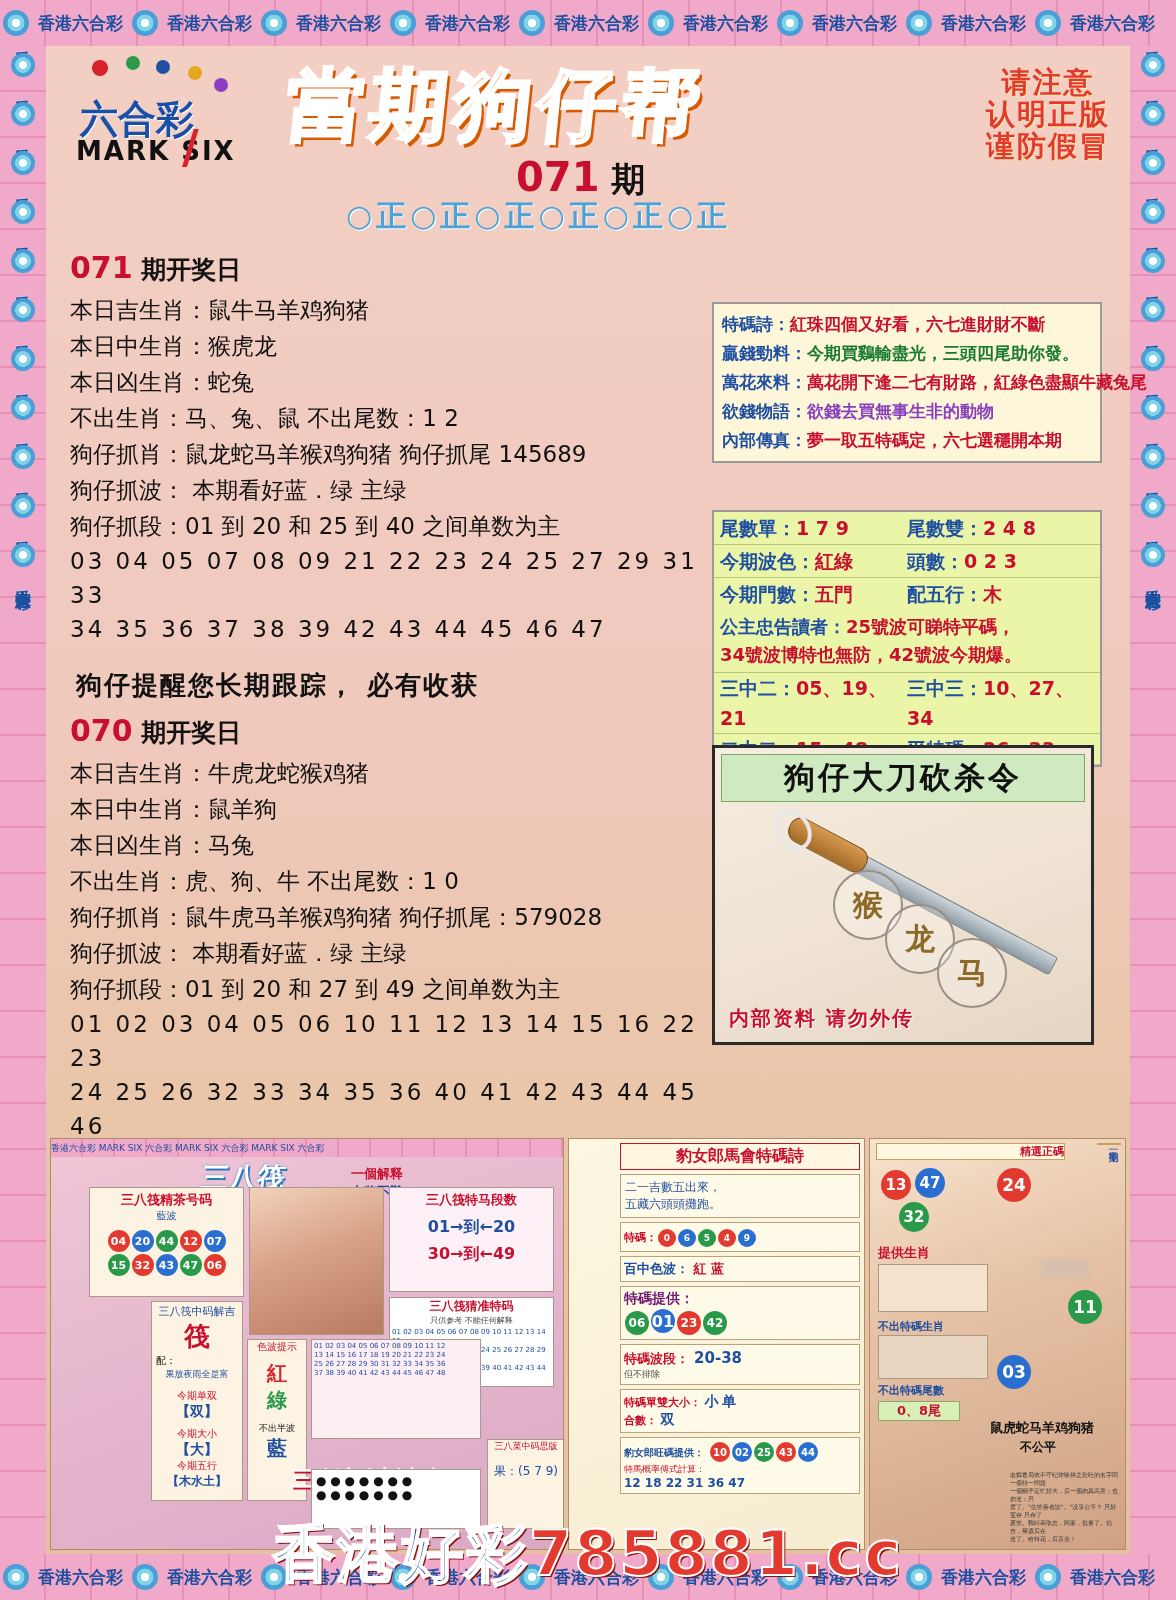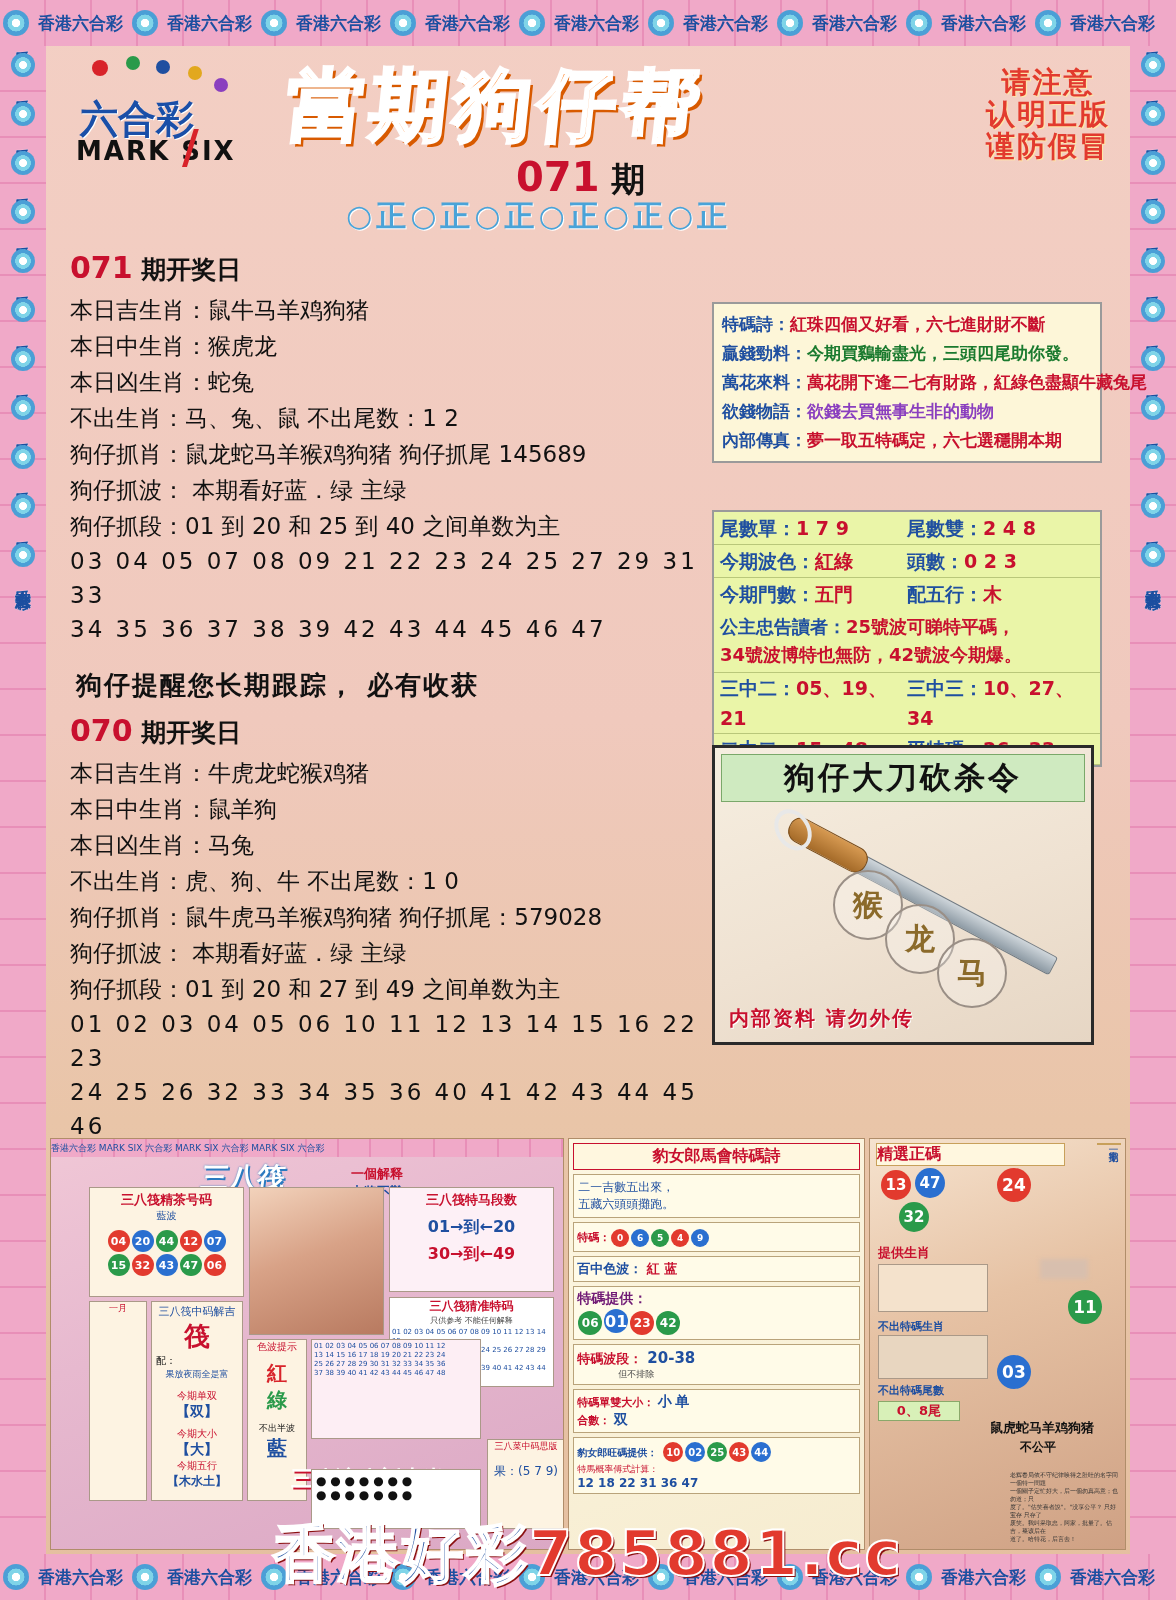--- a/index.html
+++ b/index.html
@@ -192,21 +192,21 @@
 
   
   .thumbs{
     position:absolute;left:46px;right:46px;bottom:46px;height:420px;
     display:flex;gap:4px;padding:4px;box-sizing:border-box;
   }
   .thumb{
     position:relative;overflow:hidden;border:1px solid #b08d6a;box-sizing:border-box;
   }
   .t1{width:520px;background:linear-gradient(160deg,#f0c7d6,#e7b9cf 40%,#dba8c4);}
-  .t2{width:300px;background:linear-gradient(160deg,#fdf7e2,#f6ecd0);}
+  .t2{width:300px;background:linear-gradient(160deg,#fdf7e2,#f6ecd0);padding-left:47px;}
   .t3{width:260px;background:linear-gradient(160deg,#f8efe0,#efe1cc);}
 
   .t-topbar{
     height:18px;background:repeating-linear-gradient(90deg,#f0a9c8 0 30px,#e88fb8 30px 32px);
     font-size:9px;color:#1c4fa0;display:flex;align-items:center;overflow:hidden;white-space:nowrap;
   }
   .mini{
     position:absolute;border:1px solid #a98;box-sizing:border-box;background:#fff;
   }
   .ball{
@@ -490,23 +490,20 @@
         <div style="font-size:12px;font-weight:bold;color:#c8102e;text-align:center;">三八筏猜准特码</div>
         <div style="font-size:8px;text-align:center;color:#444;">只供参考 不能任何解释</div>
         <div class="small" style="padding:2px;font-size:7px;line-height:9px;color:#1f4fa0;">
           01 02 03 04 05 06 07 08 09 10 11 12 13 14 15<br>
           16 17 18 19 20 21 22 23 24 25 26 27 28 29 30<br>
           31 32 33 34 35 36 37 38 39 40 41 42 43 44 45<br>
           46 47 48 49
         </div>
       </div>
 
-      <div class="mini" style="left:38px;top:162px;width:58px;height:200px;background:#fdf3e2;">
-        <div style="font-size:9px;text-align:center;color:#c8102e;">一月</div>
-      </div>
 
       <div class="mini" style="left:100px;top:162px;width:92px;height:200px;background:#fdf3e2;">
         <div style="font-size:11px;text-align:center;color:#1f4fa0;margin-top:2px;">三八筏中码解吉</div>
         <div style="font-size:26px;text-align:center;color:#c8102e;font-weight:bold;">筏</div>
         <div style="font-size:10px;padding-left:4px;color:#111;">配：</div>
         <div style="font-size:9px;text-align:center;color:#1f4fa0;">果放夜雨全是富</div>
         <div style="font-size:10px;text-align:center;color:#c8102e;margin-top:8px;">今期单双</div>
         <div style="font-size:14px;text-align:center;color:#1f4fa0;font-weight:bold;">【双】</div>
         <div style="font-size:10px;text-align:center;color:#c8102e;margin-top:6px;">今期大小</div>
         <div style="font-size:14px;text-align:center;color:#1f4fa0;font-weight:bold;">【大】</div>
@@ -564,21 +561,21 @@
       </div>
 
       <div style="margin:4px;border:1px solid #b9a37a;background:#fffbe8;padding:3px;">
         <div style="font-size:14px;color:#701a75;font-weight:bold;">特碼提供：</div>
         <div id="p2offer"><span class="ball green" style="width: 24px; height: 24px; font-size: 12px;">06</span><span class="ball blue" style="width: 24px; height: 24px; font-size: 16px;">01</span><span class="ball red" style="width: 24px; height: 24px; font-size: 12px;">23</span><span class="ball green" style="width: 24px; height: 24px; font-size: 12px;">42</span></div>
       </div>
 
       <div style="margin:4px;border:1px solid #b9a37a;background:#fffbe8;padding:3px;">
         <span style="font-size:13px;color:#c8102e;font-weight:bold;">特碼波段：</span>
         <span style="font-size:15px;color:#1f4fa0;font-weight:bold;">20-38</span>
-        <div style="font-size:9px;color:#444;margin-left:41px;">但不排除</div>
+        <div style="font-size:9px;color:#444;">但不排除</div>
       </div>
 
       <div style="margin:4px;border:1px solid #b9a37a;background:#fffbe8;padding:3px;font-size:11px;">
         <span style="color:#c8102e;font-weight:bold;">特碼單雙大小：</span>
         <span style="color:#1f4fa0;font-weight:bold;font-size:14px;">小</span>
         <span style="color:#1f4fa0;font-weight:bold;font-size:14px;">单</span>
         <div>
           <span style="color:#c8102e;font-weight:bold;">合數：</span>
           <span style="color:#1f4fa0;font-weight:bold;font-size:14px;">双</span>
         </div>
@@ -586,21 +583,21 @@
 
       <div style="margin:4px;border:1px solid #b9a37a;background:#fffbe8;padding:3px;">
         <span style="font-size:10px;color:#1f4fa0;font-weight:bold;">豹女郎旺碼提供：</span>
         <span id="p2foot"><span class="ball red" style="width: 20px; height: 20px; font-size: 10px;">10</span><span class="ball blue" style="width: 20px; height: 20px; font-size: 10px;">02</span><span class="ball green" style="width: 20px; height: 20px; font-size: 10px;">25</span><span class="ball red" style="width: 20px; height: 20px; font-size: 10px;">43</span><span class="ball blue" style="width: 20px; height: 20px; font-size: 10px;">44</span></span>
         <div style="font-size:9px;color:#c8102e;">特馬概率傅式計算：</div>
         <div style="font-size:12px;color:#1f4fa0;font-weight:bold;">12 18 22 31 36 47</div>
       </div>
     </div>
 
     <div class="thumb t3 nude">
-      <div style="position:absolute;left:6px;top:4px;right:60px;text-align:left;font-size:16px;
+      <div style="position:absolute;left:6px;top:4px;right:60px;text-align:right;font-size:11px;
                   font-weight:bold;color:#c8102e;background:#fff7df;border:1px solid #c8a05a;font-family:Liberation Serif, serif;">精選正碼</div>
 
       <div style="position:absolute;right:4px;top:4px;width:22px;font-size:10px;color:#1f4fa0;
                   writing-mode:vertical-rl;background:#fff7df;border:1px solid #c8a05a;text-align:center;">第零七一期</div>
 
       <div class="ball red" style="position:absolute;left:10px;top:30px;width:30px;height:30px;font-size:15px;">13</div>
       <div class="ball blue" style="position:absolute;left:44px;top:28px;width:30px;height:30px;font-size:15px;">47</div>
       <div class="ball green" style="position:absolute;left:28px;top:62px;width:30px;height:30px;font-size:15px;">32</div>
 
       <div style="position:absolute;left:8px;top:105px;font-size:13px;color:#c8102e;font-weight:bold;">提供生肖</div>

